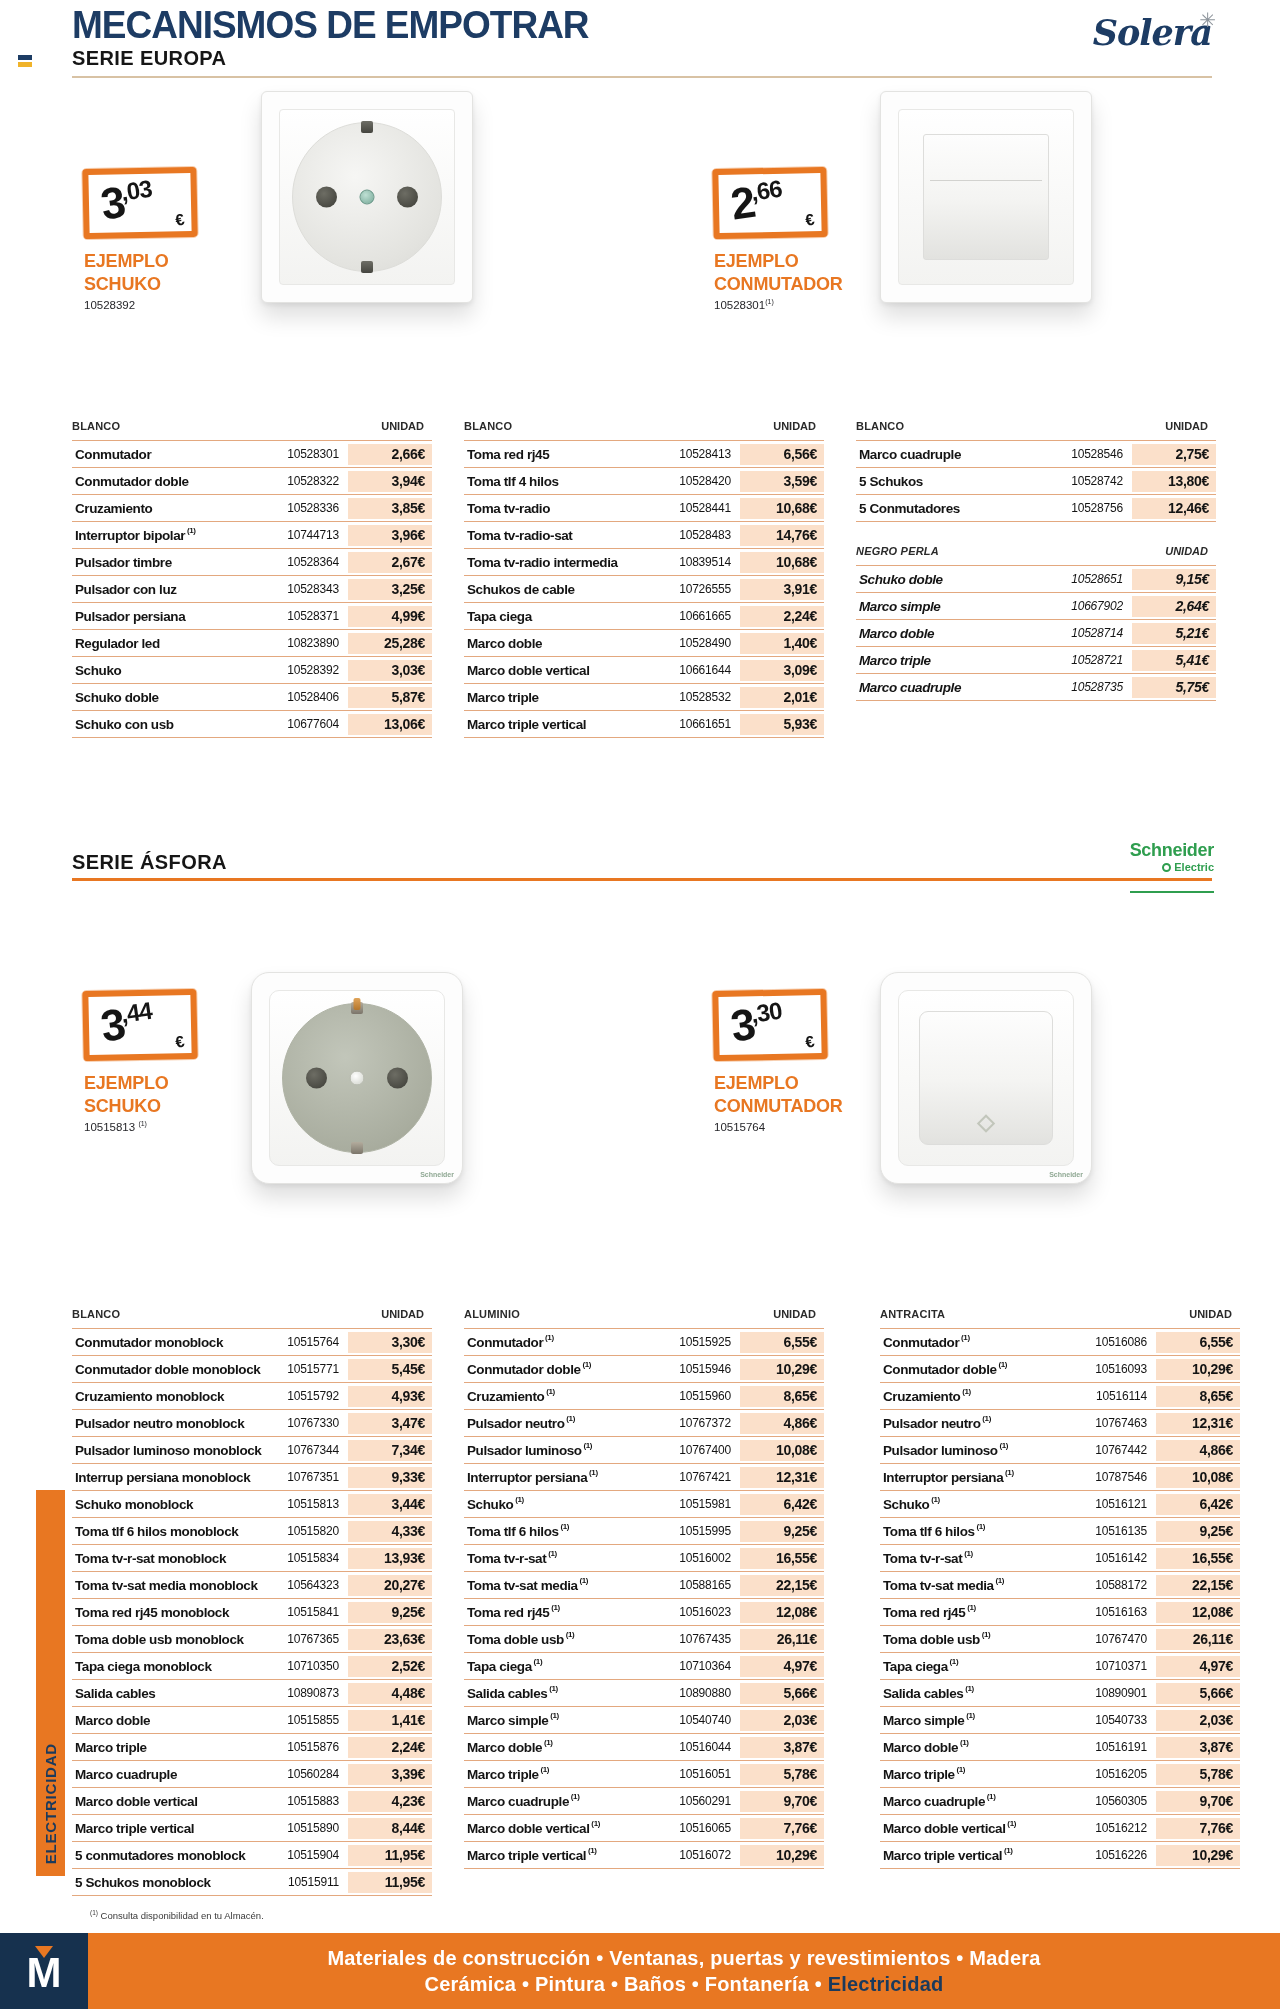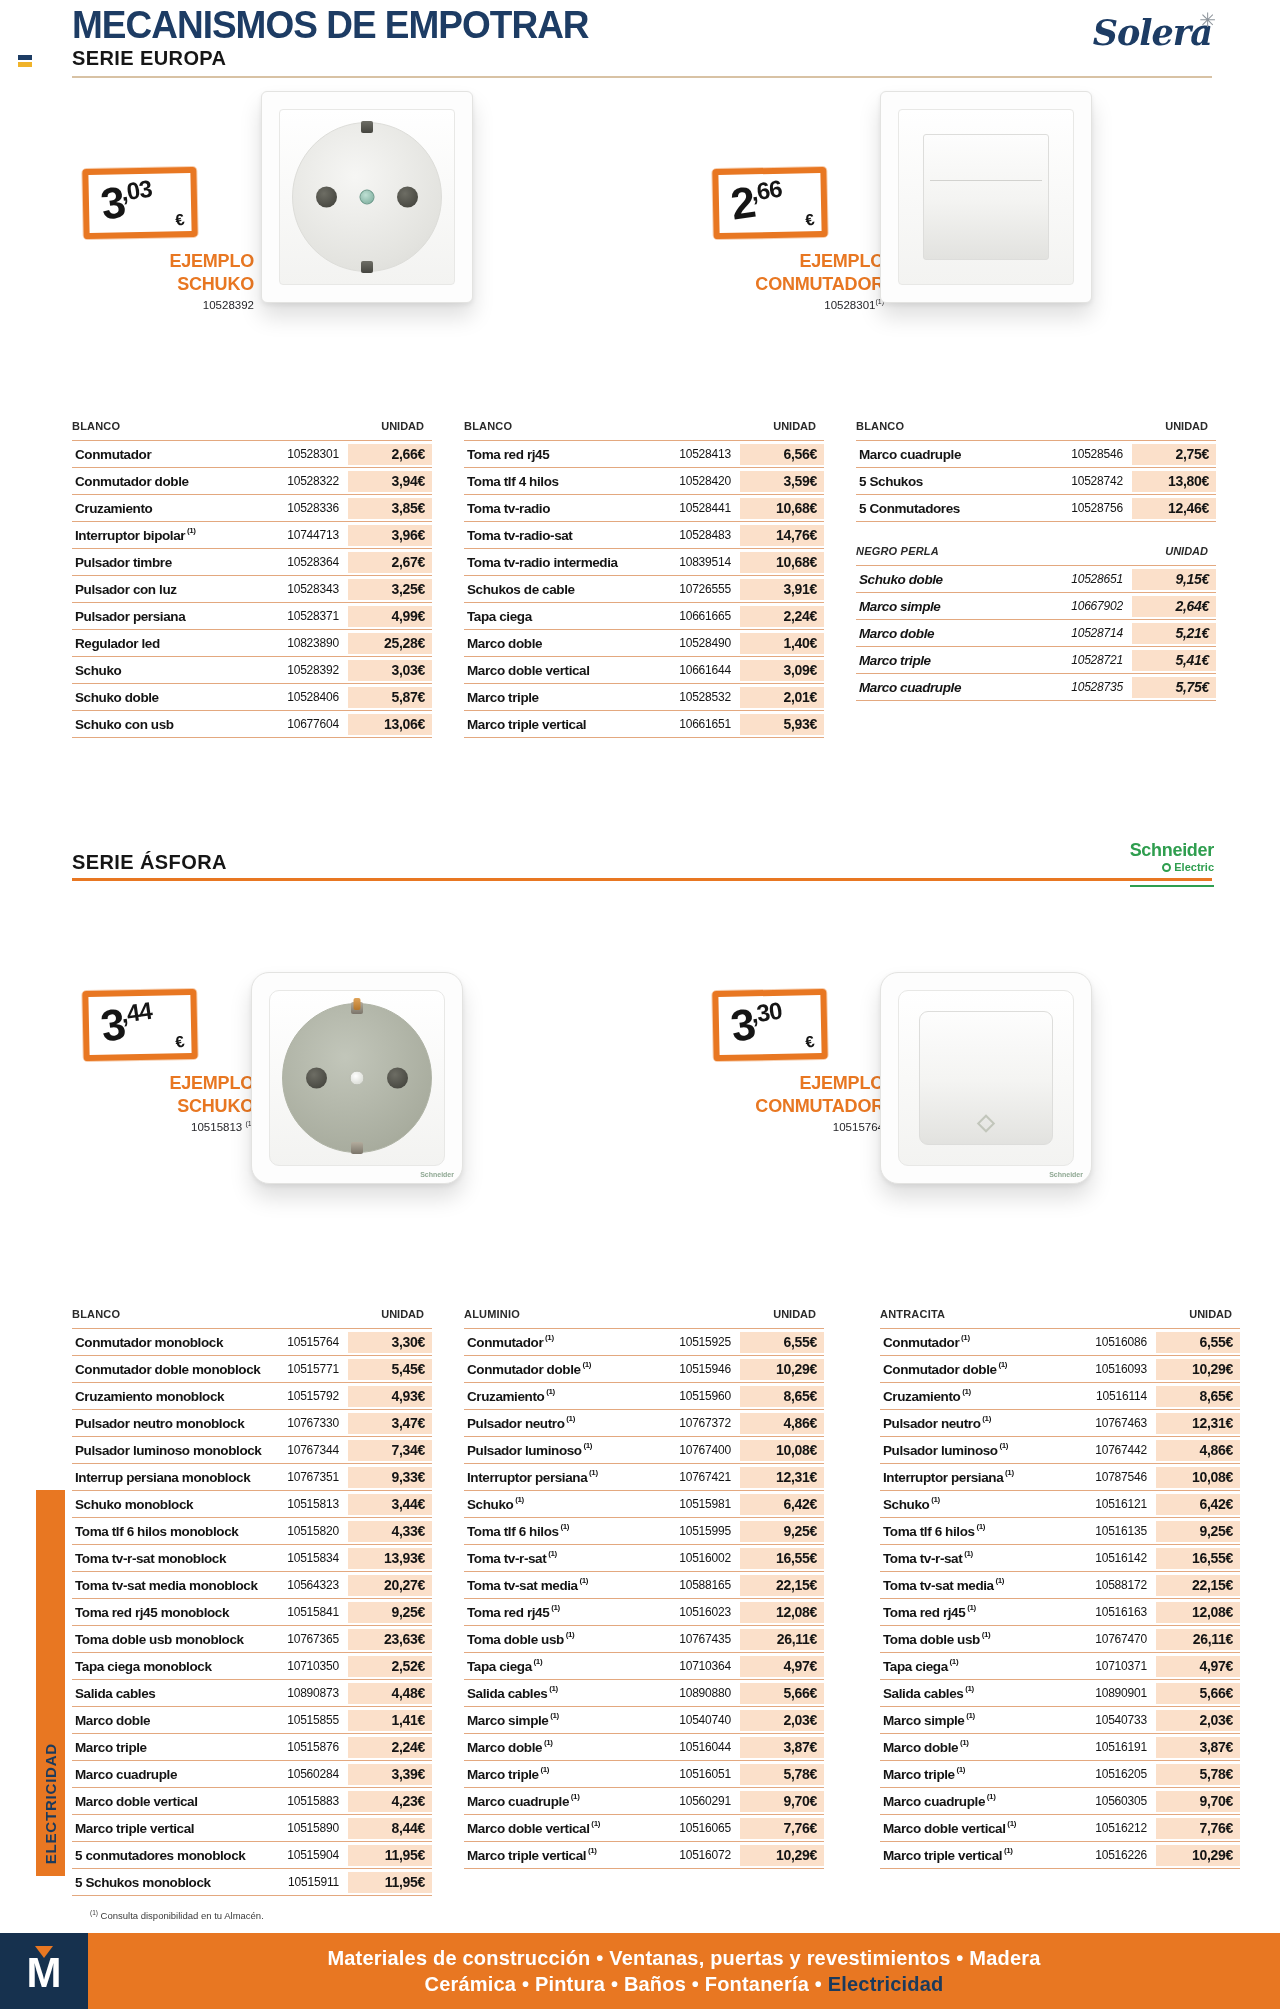--- a/index.html
+++ b/index.html
@@ -19,34 +19,34 @@
   .hr1 { position:absolute; left:72px; top:76px; width:1140px; height:2px; background:#d8c2a4; }
   .hr2 { position:absolute; left:72px; top:878px; width:1140px; height:3px; background:#e87722; }
 
   .solera { position:absolute; right:68px; top:12px; text-align:right; }
   .solera .sun { position:absolute; right:-4px; top:-4px; font-size:20px; color:#8e959c; }
   .solera .word { font-family:"DejaVu Serif", serif; font-style:italic; font-weight:bold;
                   font-size:35px; color:#1d3c64; letter-spacing:-1px; }
   .schneider { position:absolute; right:66px; top:840px; text-align:right; }
   .schneider .s1 { font-size:18px; font-weight:bold; color:#2f9e4f; letter-spacing:-0.3px; }
   .schneider .s2 { font-size:11px; font-weight:bold; color:#2f9e4f; display:flex; align-items:center;
-                   justify-content:flex-end; gap:3px; border-bottom:2px solid #2f9e4f; padding-bottom:12px; }
+                   justify-content:flex-end; gap:3px; border-bottom:2px solid #2f9e4f; padding-bottom:18px; }
   .sch-ring { display:inline-block; width:9px; height:9px; border:2px solid #2f9e4f; border-radius:50%; }
 
   
   .badge { position:absolute; width:114px; height:70px; background:#fff;
            border:6px solid #e87722; border-radius:4px; transform:rotate(-1.2deg);
            box-shadow:0 0 0 1px rgba(232,119,34,.35); }
   .badge .num { position:absolute; left:12px; top:2px; font-size:44px; font-weight:bold; color:#151515;
                 letter-spacing:-3px; transform:rotate(-7deg); }
   .badge .dec { font-size:24px; letter-spacing:-1px; vertical-align:16px; }
   .badge .eur { position:absolute; right:7px; bottom:2px; font-size:16px; font-weight:bold;
                 color:#151515; transform:rotate(-10deg); }
   .ex-label { position:absolute; width:170px; color:#e87722; font-weight:bold; font-size:18px;
-              line-height:1.25; letter-spacing:-0.2px;text-align:right; }
+              line-height:1.25; letter-spacing:-0.2px; }
   .ex-code { font-size:11.5px; font-weight:normal; color:#26262a; margin-top:3px; letter-spacing:0; }
   .ex-code sup { font-size:7px; }
 
   
   .photo { position:absolute; }
   .plate { position:absolute; left:50%; top:50%; transform:translate(-50%,-50%);
            width:212px; height:212px; background:#fdfdfd; border:1px solid #e3e3e1;
            box-shadow:0 14px 22px rgba(0,0,0,.13), 0 2px 5px rgba(0,0,0,.07); }
   .plate.eu { border-radius:6px; }
   .plate.as { border-radius:18px; }

